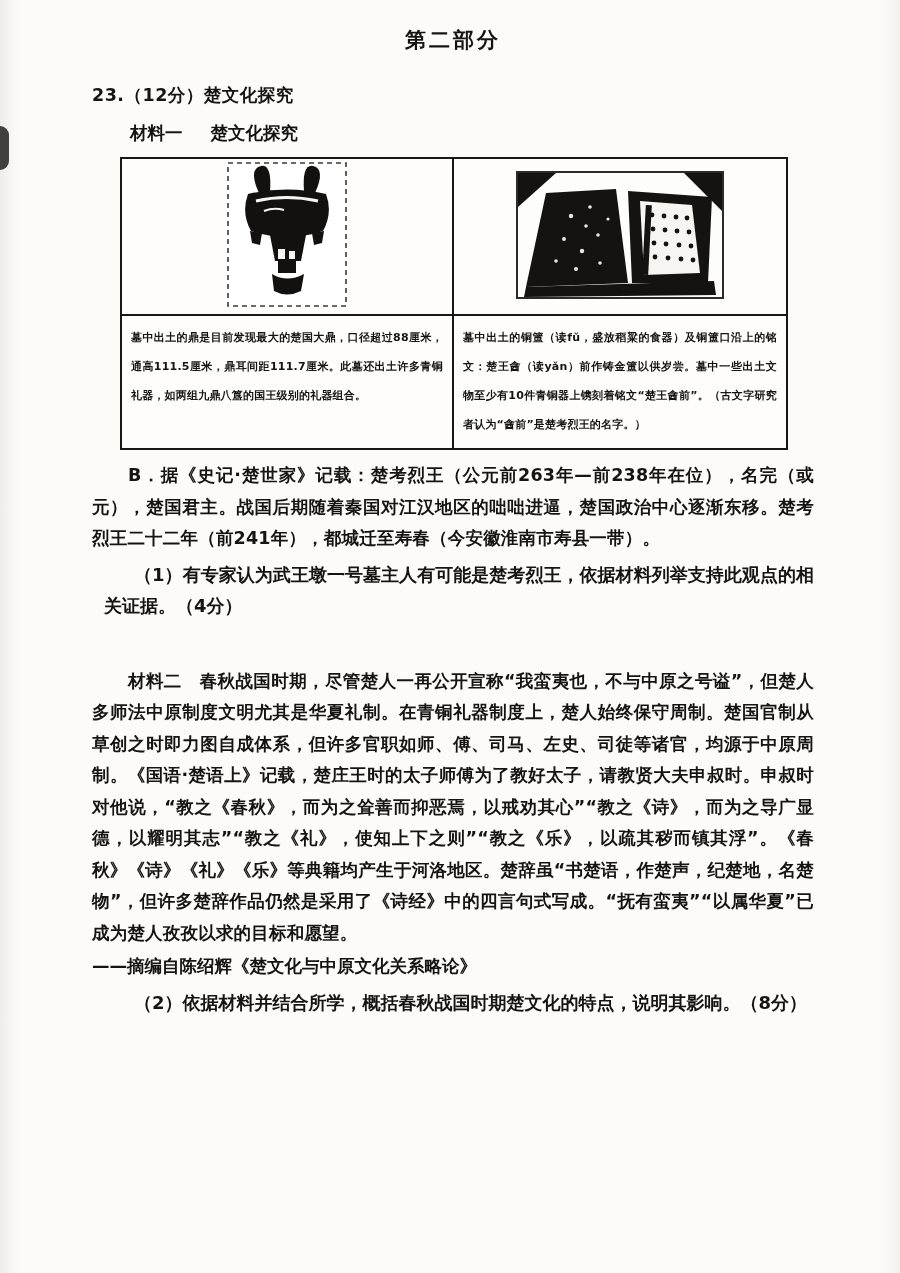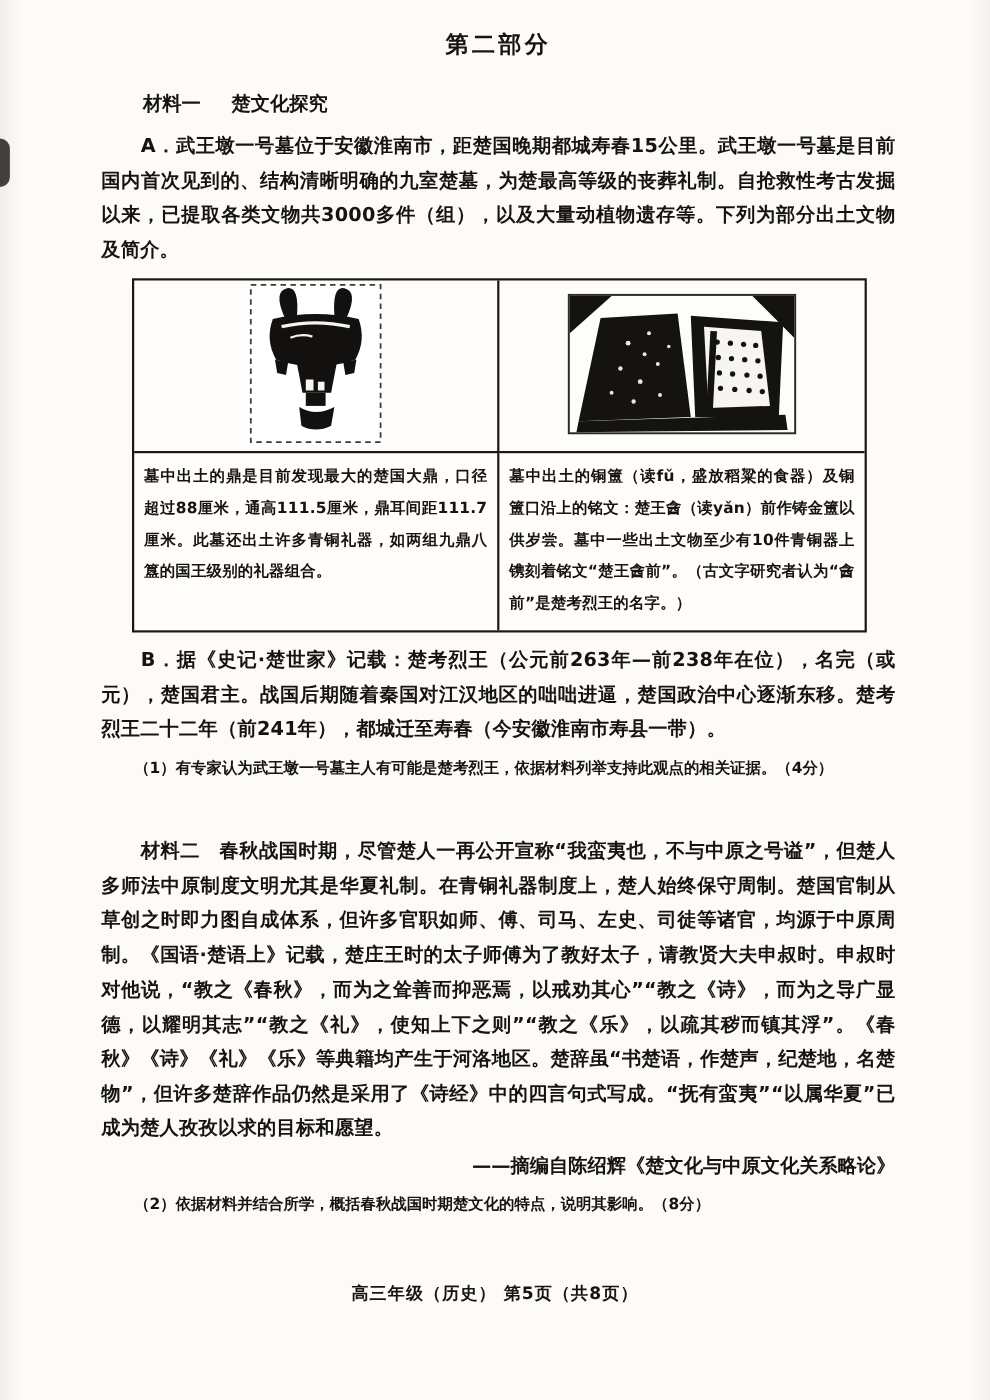--- a/index.html
+++ b/index.html
@@ -41,53 +41,53 @@
     margin:9px 0 10px 28px;width:664px;
     border:2.5px solid #191715;
     display:grid;grid-template-columns:1fr 1fr;
     background:#fefdfb;
   }
   .cell{border-right:2.5px solid #191715;border-bottom:2.5px solid #191715;}
   .cell.last-col{border-right:none;}
   .cell.last-row{border-bottom:none;}
   .img-cell{height:155px;display:flex;align-items:center;justify-content:center;}
   .cap-cell{
-    padding:7px 9px 9px 9px;font-size:14px;font-weight:700;line-height:29px;
+    padding:7px 9px 9px 9px;font-size:11px;font-weight:700;line-height:29px;
     text-align:justify;letter-spacing:.2px;
   }
   .para-b{margin-top:10px;}
   .question{
-    font-size:14px;font-weight:800;line-height:31.5px;margin:4px 0 0 0;
+    font-size:18px;font-weight:800;line-height:31.5px;margin:4px 0 0 12px;
     text-indent:30px;text-align:justify;
   }
   .material2{margin-top:44px;}
   .attribution{
-    font-size:17.5px;font-weight:800;text-align:right;line-height:31.5px;margin:2px 0 0 0;
+    font-size:17.5px;font-weight:800;text-align:left;line-height:31.5px;margin:2px 0 0 0;
   }
   .q2{margin-top:4px;}
   .page-footer{
     position:absolute;top:1166px;left:0;width:100%;
     text-align:center;font-size:15.5px;font-weight:800;letter-spacing:1px;
   }
 </style>
 </head>
 <body>
 
 <div class="page">
   <div class="scan-smudge"></div>
 
   <div class="content">
 
     <h1 class="part-title">第二部分</h1>
 
 
+    <p class="q23-header">23.（12分）楚文化探究</p>
 
     <p class="m-heading"><span>材料一</span><span class="sub">楚文化探究</span></p>
 
-    <p class="para">A．武王墩一号墓位于安徽淮南市，距楚国晚期都城寿春15公里。武王墩一号墓是目前国内首次见到的、结构清晰明确的九室楚墓，为楚最高等级的丧葬礼制。自抢救性考古发掘以来，已提取各类文物共3000多件（组），以及大量动植物遗存等。下列为部分出土文物及简介。</p>
 
     <div class="artifact-table">
 
       <div class="cell img-cell">
         <span>
           <svg width="122" height="147" viewBox="0 0 122 147" xmlns="http://www.w3.org/2000/svg">
             <rect x="2" y="2" width="118" height="143" fill="#fff" stroke="#3a3a3a" stroke-width="1.6" stroke-dasharray="5 4"></rect>
             <path d="M33 32 Q22 8 35 5 Q46 3 44 30 Z" fill="#121110"></path>
             <path d="M89 32 Q100 8 87 5 Q76 3 78 30 Z" fill="#121110"></path>
             <path d="M22 33 Q61 24 100 33 Q107 52 97 70 Q61 82 25 70 Q15 52 22 33 Z" fill="#121110"></path>
@@ -159,14 +159,13 @@
     <p class="question">（1）有专家认为武王墩一号墓主人有可能是楚考烈王，依据材料列举支持此观点的相关证据。（4分）</p>
 
     <p class="para material2"><span>材料二</span><span>　</span><span>春秋战国时期，尽管楚人一再公开宣称“我蛮夷也，不与中原之号谥”，但楚人多师法中原制度文明尤其是华夏礼制。在青铜礼器制度上，楚人始终保守周制。楚国官制从草创之时即力图自成体系，但许多官职如师、傅、司马、左史、司徒等诸官，均源于中原周制。《国语·楚语上》记载，楚庄王时的太子师傅为了教好太子，请教贤大夫申叔时。申叔时对他说，“教之《春秋》，而为之耸善而抑恶焉，以戒劝其心”“教之《诗》，而为之导广显德，以耀明其志”“教之《礼》，使知上下之则”“教之《乐》，以疏其秽而镇其浮”。《春秋》《诗》《礼》《乐》等典籍均产生于河洛地区。楚辞虽“书楚语，作楚声，纪楚地，名楚物”，但许多楚辞作品仍然是采用了《诗经》中的四言句式写成。“抚有蛮夷”“以属华夏”已成为楚人孜孜以求的目标和愿望。</span></p>
 
     <p class="attribution">——摘编自陈绍辉《楚文化与中原文化关系略论》</p>
 
     <p class="question q2">（2）依据材料并结合所学，概括春秋战国时期楚文化的特点，说明其影响。（8分）</p>
 
   </div>
 
-  <div class="page-footer">高三年级（历史）  第5页（共8页）</div>
 </div>
 
 </body></html>

